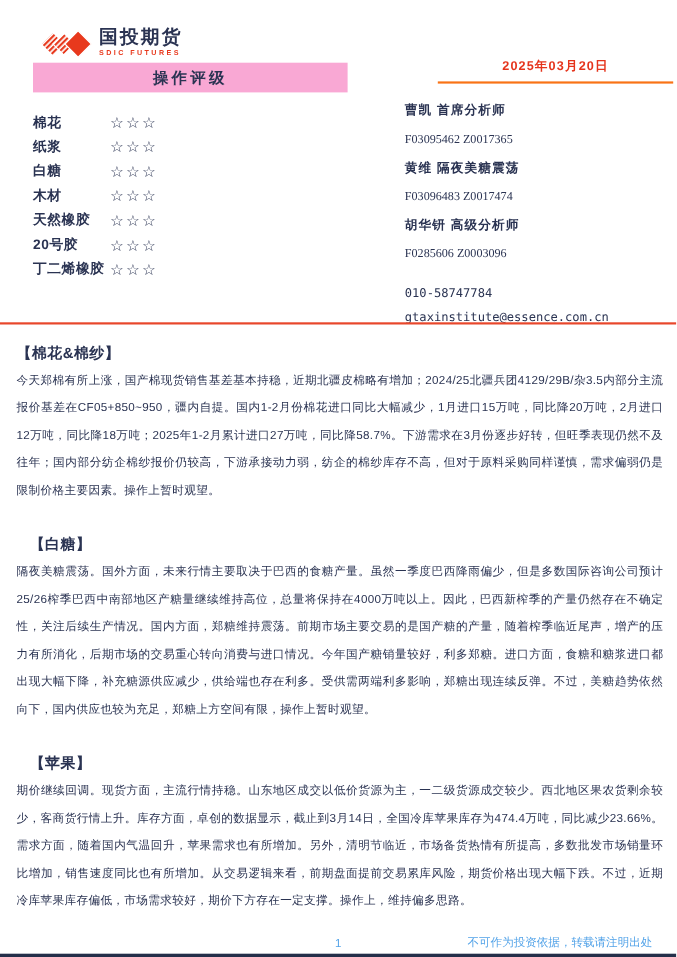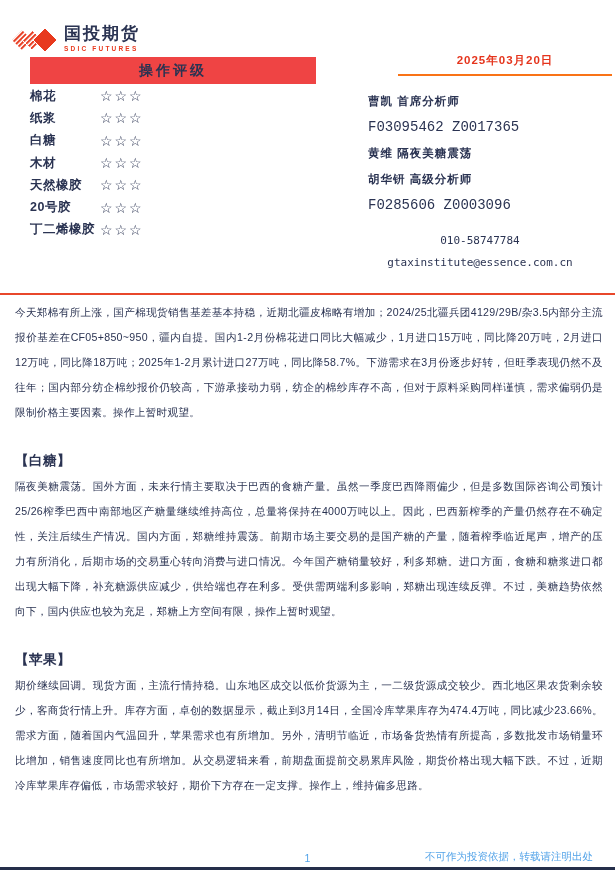--- a/index.html
+++ b/index.html
@@ -4,63 +4,63 @@
 <style>
   * { margin:0; padding:0; box-sizing:border-box; }
   html,body { background:#ffffff; }
   body { font-family:"Liberation Sans","DejaVu Sans",sans-serif; }
   .page {
     position:relative; width:615px; height:870px; background:#ffffff;
     overflow:hidden; margin:0 auto;
   }
 
   
-  .logo { position:absolute; left:10px; top:24px; display:flex; align-items:flex-start;justify-content:flex-end; }
+  .logo { position:absolute; left:36px; top:24px; display:flex; align-items:flex-start;justify-content:flex-end; }
   .logo-mark { width:48px; height:34px; }
   .logo-textwrap { margin-left:6px; }
   .logo-cn { font-size:17px; font-weight:bold; color:#2a3352; letter-spacing:2px; line-height:20px; }
   .logo-en { font-size:6.5px; font-weight:bold; color:#e8391d; letter-spacing:2.2px; margin-top:1px; }
 
   
   .banner-zone { position:absolute; left:398px; top:21px; width:214px; height:28px; }
   .banner-sliver-l { position:absolute; left:0; top:1px; width:8px; height:26px; background:#252f4a; transform:skewX(-25deg); }
   .banner-main { position:absolute; left:12px; top:1px; width:176px; height:26px; background:#252f4a; transform:skewX(-25deg); }
   .banner-sliver-r { position:absolute; left:194px; top:1px; width:9px; height:26px; background:#252f4a; transform:skewX(-25deg); }
   .banner-label { position:absolute; left:12px; top:1px; width:176px; height:26px;
     display:flex; align-items:center; justify-content:center;
     color:#ffffff; font-size:12.5px; font-weight:bold; letter-spacing:5px; }
   .date-block { position:absolute; left:398px; top:53px; width:214px; text-align:center;
     color:#e5341c; font-size:11.5px; font-weight:bold; letter-spacing:1px;
     border-bottom:2px solid #f97316; padding-bottom:6px; }
 
   
   .ratings-title { position:absolute; left:30px; top:57px; width:286px; height:27px;
-    background:#ef4444; color:#2a3352; font-size:14px; font-weight:bold; letter-spacing:3px;
+    background:#f9a8d4; color:#2a3352; font-size:14px; font-weight:bold; letter-spacing:3px;
     display:flex; align-items:center; justify-content:center; }
-  .ratings-list { position:absolute; left:30px; top:85px; width:300px; }
+  .ratings-list { position:absolute; left:30px; top:100px; width:300px; }
   .rating-row { display:flex; align-items:center; height:22.3px; }
   .rating-label { min-width:66px; font-size:12.5px; font-weight:bold; color:#2a3352; letter-spacing:0.5px; }
   .rating-stars { font-size:14px; color:#2a3352; letter-spacing:2px; line-height:1; margin-left:4px; }
   .rating-row.pink .rating-stars { color:#f0436f; }
 
   
   .analysts { position:absolute; left:368px; top:88px; width:224px; }
   .analyst-name { font-size:11.5px; font-weight:bold; color:#2a3352; letter-spacing:1px; line-height:26px; }
-  .analyst-codes { font-size:14px; color:#2a3352; font-family:Liberation Mono, monospace; line-height:26px; }
-  .contact { margin-top:12px;text-align:center; }
+  .analyst-codes { font-size:11px; color:#2a3352; font-family:Liberation Serif, serif; line-height:26px; }
+  .contact { margin-top:12px; }
   .contact-line { font-size:11px; color:#2a3352; font-family:"DejaVu Sans Mono","Liberation Mono",monospace; line-height:22px; }
 
   
   .top-rule { position:absolute; left:0; top:293px; width:615px; height:2px; background:#e8472b; }
   .bottom-rule { position:absolute; left:0; bottom:0; width:615px; height:3px; background:#252f4a; }
 
   
   .content { position:absolute; left:15px; top:296px; width:588px; }
   .section-heading { font-size:13.5px; font-weight:bold; color:#2a3352; letter-spacing:0.5px; margin-top:16px; }
-  .section-heading.later { margin-top:27px; }
+  .section-heading.later { margin-top:27px;margin-left:12px; }
   .section-body { margin-top:4px; font-size:10.6px; color:#2a3352; line-height:25px;
     text-align:justify; letter-spacing:0.3px; }
 
   
   .footer { position:absolute; left:0; bottom:6px; width:615px; height:16px;
     padding:0 28px; font-size:10.5px; color:#53a3e8; }
   .footer-left { position:absolute; left:28px; bottom:0; }
   .footer-page { position:absolute; left:0; right:0; bottom:0; text-align:center; }
   .footer-right { position:absolute; right:22px; bottom:0; }
 </style>
@@ -118,31 +118,33 @@
     <div class="rating-row">
       <span class="rating-label">丁二烯橡胶</span>
       <span class="rating-stars">☆☆☆</span>
     </div>
   </div>
 
   <div class="analysts">
     <div class="analyst-name">曹凯 首席分析师</div>
     <div class="analyst-codes">F03095462 Z0017365</div>
     <div class="analyst-name">黄维 隔夜美糖震荡</div>
+    <div class="analyst-codes">F03096483 Z0017474</div>
     <div class="analyst-name">胡华钘 高级分析师</div>
     <div class="analyst-codes">F0285606 Z0003096</div>
     <div class="contact">
       <div class="contact-line">010-58747784</div>
       <div class="contact-line">gtaxinstitute@essence.com.cn</div>
     </div>
   </div>
 
   <div class="top-rule"></div>
 
   <div class="content">
+    <div class="section-heading">【棉花&amp;棉纱】</div>
     <div class="section-body">今天郑棉有所上涨，国产棉现货销售基差基本持稳，近期北疆皮棉略有增加；2024/25北疆兵团4129/29B/杂3.5内部分主流报价基差在CF05+850~950，疆内自提。国内1-2月份棉花进口同比大幅减少，1月进口15万吨，同比降20万吨，2月进口12万吨，同比降18万吨；2025年1-2月累计进口27万吨，同比降58.7%。下游需求在3月份逐步好转，但旺季表现仍然不及往年；国内部分纺企棉纱报价仍较高，下游承接动力弱，纺企的棉纱库存不高，但对于原料采购同样谨慎，需求偏弱仍是限制价格主要因素。操作上暂时观望。</div>
 
     <div class="section-heading later">【白糖】</div>
     <div class="section-body">隔夜美糖震荡。国外方面，未来行情主要取决于巴西的食糖产量。虽然一季度巴西降雨偏少，但是多数国际咨询公司预计25/26榨季巴西中南部地区产糖量继续维持高位，总量将保持在4000万吨以上。因此，巴西新榨季的产量仍然存在不确定性，关注后续生产情况。国内方面，郑糖维持震荡。前期市场主要交易的是国产糖的产量，随着榨季临近尾声，增产的压力有所消化，后期市场的交易重心转向消费与进口情况。今年国产糖销量较好，利多郑糖。进口方面，食糖和糖浆进口都出现大幅下降，补充糖源供应减少，供给端也存在利多。受供需两端利多影响，郑糖出现连续反弹。不过，美糖趋势依然向下，国内供应也较为充足，郑糖上方空间有限，操作上暂时观望。</div>
 
     <div class="section-heading later">【苹果】</div>
     <div class="section-body">期价继续回调。现货方面，主流行情持稳。山东地区成交以低价货源为主，一二级货源成交较少。西北地区果农货剩余较少，客商货行情上升。库存方面，卓创的数据显示，截止到3月14日，全国冷库苹果库存为474.4万吨，同比减少23.66%。需求方面，随着国内气温回升，苹果需求也有所增加。另外，清明节临近，市场备货热情有所提高，多数批发市场销量环比增加，销售速度同比也有所增加。从交易逻辑来看，前期盘面提前交易累库风险，期货价格出现大幅下跌。不过，近期冷库苹果库存偏低，市场需求较好，期价下方存在一定支撑。操作上，维持偏多思路。</div>
   </div>
 
   <div class="footer">

